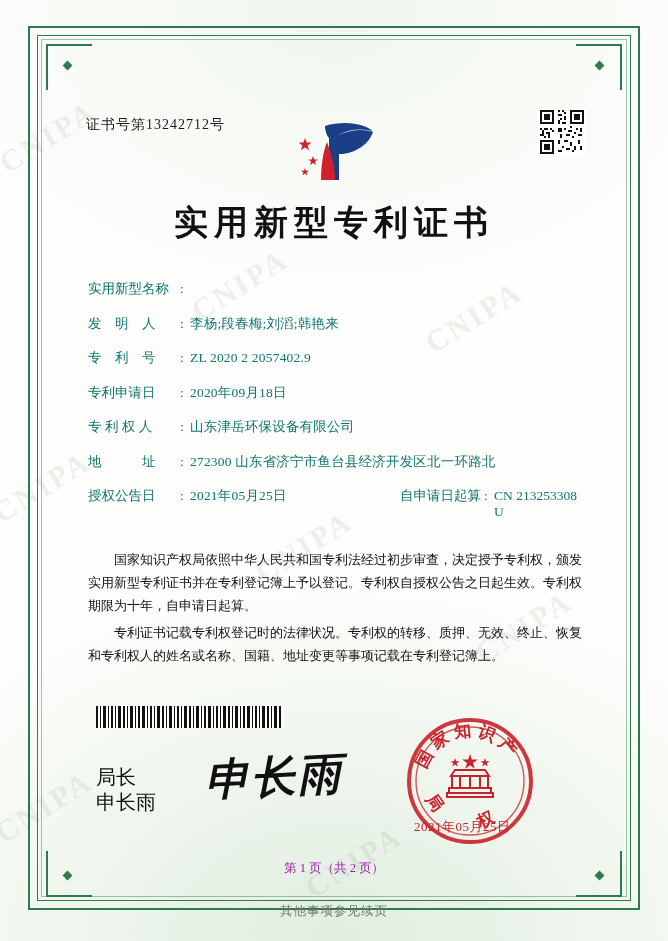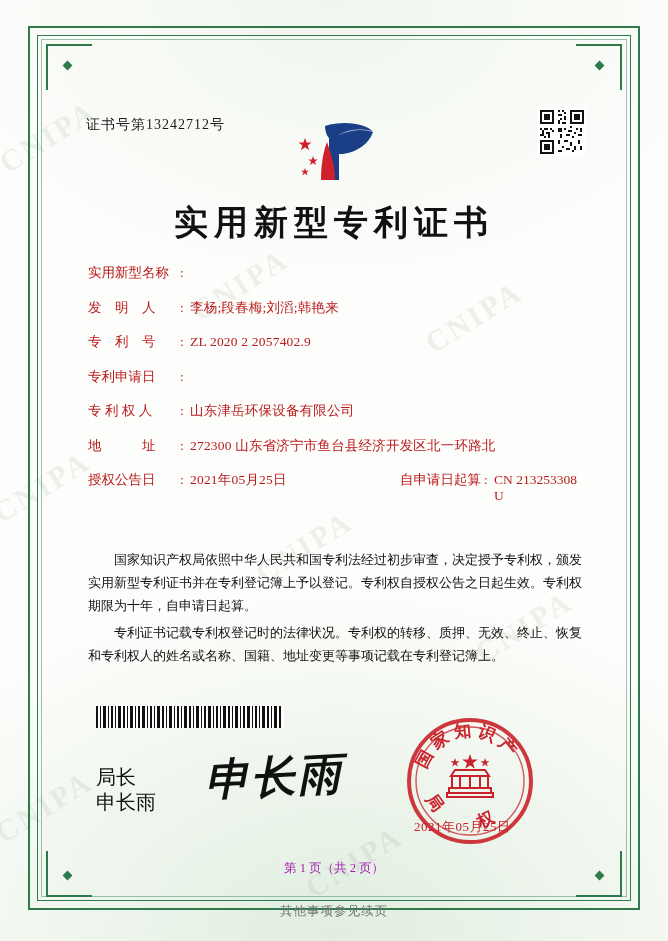--- a/index.html
+++ b/index.html
@@ -123,24 +123,24 @@
     font-size: 34px;
     font-weight: bold;
     letter-spacing: 6px;
     color: #111;
     font-family: Liberation Sans, sans-serif;
   }
 
   
   .fields {
     position: absolute;
-    left: 88px; top: 264px;
+    left: 88px; top: 280px;
     width: 500px;
     font-size: 13.5px;
-    color: #b91c1c;
+    color: #0f766e;
   }
   .field-row {
     display: flex;
     align-items: baseline;
     margin-bottom: 16.5px;
   }
   .field-label {
     width: 92px;
     flex: 0 0 92px;
     letter-spacing: 0px;
@@ -341,20 +341,21 @@
 
     <div class="field-row">
       <span class="field-label">专　利　号</span>
       <span class="field-colon">:</span>
       <span class="field-value">ZL 2020 2 2057402.9</span>
     </div>
 
     <div class="field-row">
       <span class="field-label">专利申请日</span>
       <span class="field-colon">:</span>
+      <span class="field-value">2020年09月18日</span>
     </div>
 
     <div class="field-row">
       <span class="field-label">专 利 权 人</span>
       <span class="field-colon">:</span>
       <span class="field-value">山东津岳环保设备有限公司</span>
     </div>
 
     <div class="field-row">
       <span class="field-label">地　　　址</span>

